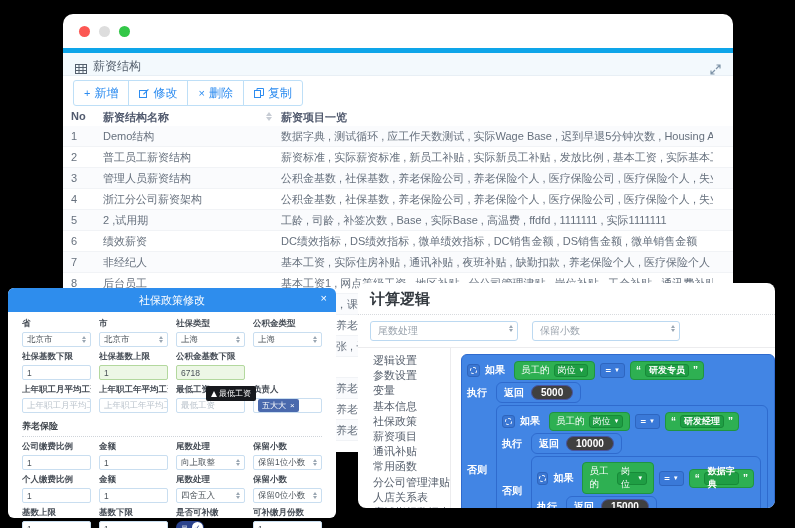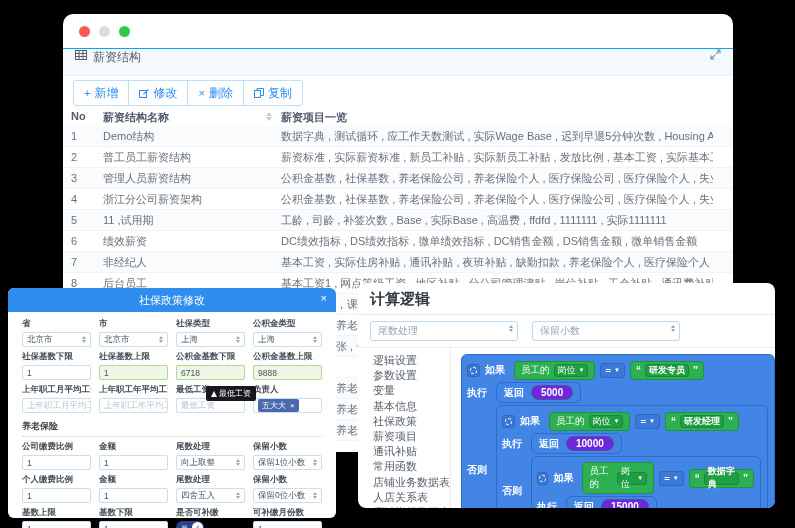--- a/index.html
+++ b/index.html
@@ -6,22 +6,22 @@
   html,body { width:795px; height:528px; }
   body {
     background:#000; position:relative; overflow:hidden;
     font-family:"Liberation Sans","DejaVu Sans",sans-serif;
   }
   
   .window { position:absolute; left:63px; top:14px; width:670px; height:438px;
     background:#fff; border-radius:10px; overflow:hidden; }
   .chrome { height:34px; display:flex; align-items:center; padding-left:16px; gap:9px; }
   .light { width:11px; height:11px; border-radius:50%; }
-  .panel-hd { height:28px; background:#f3f9fd; border-top:1px solid #0ea5e9; border-bottom:1px solid #e8eff5;
-    display:flex; align-items:flex-start; padding:0 12px; color:#55606e; font-size:12px; gap:6px; }
+  .panel-hd { height:28px; background:#f3f9fd; border-top:5px solid #0ea5e9; border-bottom:1px solid #e8eff5;
+    display:flex; align-items:flex-end; padding:0 12px; color:#55606e; font-size:12px; gap:6px; }
   .panel-hd .spacer { flex:1; }
   .toolbar { padding:4px 10px 4px; height:34px; }
   .btn-group { display:inline-flex; }
   .btn { height:26px; padding:0 10px; font-size:12px; color:#2d8cf0; background:#fff;
     border:1px solid #bedff7; display:inline-flex; align-items:center; gap:4px; margin-left:-1px; cursor:pointer; }
   .btn:first-child { border-radius:3px 0 0 3px; margin-left:0; }
   .btn:last-child { border-radius:0 3px 3px 0; }
   .bicon { font-size:11px; line-height:1; }
   .thead { position:relative; height:16px; font-size:11px; font-weight:bold; color:#515a6e; }
   .trows { position:relative; }
@@ -88,21 +88,21 @@
   .chip { background:#1f9e44; border:1px solid #178a38; border-radius:3px; padding:0 3px; height:13px;
     display:flex; align-items:center; gap:3px; font-size:9px; color:#fff; }
   .chip .cv { font-size:6px; }
   .opchip { background:#3a79d8; border:1px solid #2e66c0; border-radius:3px; padding:1px 4px; color:#fff;
     font-size:9.5px; display:flex; align-items:center; gap:3px; font-weight:bold; }
   .opchip .cv { font-size:6px; }
   .strblk { background:#2eb052; border:1px solid #1f9440; border-radius:4px; padding:2px 5px; color:#fff;
     display:flex; gap:4px; align-items:center; font-size:10px; font-weight:bold; }
   .retblk { background:#4285e4; border:1px solid #2f6bce; border-radius:6px; padding:2px 7px; color:#fff;
     font-size:10px; font-weight:bold; display:flex; align-items:center; gap:7px; }
-  .valchip { background:#6d28d9; border:1px solid #49539e; border-radius:8px; padding:1px 9px; color:#fff;
+  .valchip { background:#404040; border:1px solid #49539e; border-radius:8px; padding:1px 9px; color:#fff;
     font-size:10px; font-weight:bold; }
   svg { display:block; }
 </style>
 </head>
 <body>
 
 <div class="window">
   <div class="chrome">
     <span class="light" id="lt-red" style="background: rgb(252, 87, 83);"></span>
     <span class="light" id="lt-gray" style="background: rgb(221, 221, 221);"></span>
@@ -181,21 +181,21 @@
         <span class="c-name">管理人员薪资结构</span>
         <span class="c-items">公积金基数 , 社保基数 , 养老保险公司 , 养老保险个人 , 医疗保险公司 , 医疗保险个人 , 失业保险公司 , 失业保险个人 , 工伤保险 , 生育保险</span>
       </div>
       <div class="trow">
         <span class="c-no">4</span>
         <span class="c-name">浙江分公司薪资架构</span>
         <span class="c-items">公积金基数 , 社保基数 , 养老保险公司 , 养老保险个人 , 医疗保险公司 , 医疗保险个人 , 失业保险公司 , 失业保险个人 , 工伤保险 , 生育保险</span>
       </div>
       <div class="trow odd">
         <span class="c-no">5</span>
-        <span class="c-name">11 ,试用期</span>
+        <span class="c-name">2 ,试用期</span>
         <span class="c-items">工龄 , 司龄 , 补签次数 , Base , 实际Base , 高温费 , ffdfd , 1111111 , 实际1111111</span>
       </div>
       <div class="trow">
         <span class="c-no">6</span>
         <span class="c-name">绩效薪资</span>
         <span class="c-items">DC绩效指标 , DS绩效指标 , 微单绩效指标 , DC销售金额 , DS销售金额 , 微单销售金额</span>
       </div>
       <div class="trow odd">
         <span class="c-no">7</span>
         <span class="c-name">非经纪人</span>
@@ -289,26 +289,20 @@
           <div class="mfield">
             <span class="mlabel">社保基数上限</span>
             <div class="mctl green">
               <span>1</span>
             </div>
           </div>
           <div class="mfield">
             <span class="mlabel">公积金基数下限</span>
             <div class="mctl green">
               <span>6718</span>
-            </div>
-          </div>
-          <div class="mfield">
-            <span class="mlabel">公积金基数上限</span>
-            <div class="mctl green">
-              <span>9888</span>
             </div>
           </div>
         </div>
         <div class="mgrid">
           <div class="mfield">
             <span class="mlabel">上年职工月平均工资</span>
             <div class="mctl">
               <span class="ph">上年职工月平均工资</span>
             </div>
           </div>
@@ -466,21 +460,21 @@
   <div class="lp-body">
     <div class="lp-menu" id="lp-menu">
         <div>逻辑设置</div>
         <div>参数设置</div>
         <div>变量</div>
         <div>基本信息</div>
         <div>社保政策</div>
         <div>薪资项目</div>
         <div>通讯补贴</div>
         <div>常用函数</div>
-        <div>店铺业务数据表</div>
+        <div>分公司管理津贴</div>
         <div>人店关系表</div>
         <div>店铺指标数据表</div>
       </div>
     <div class="lp-canvas">
       <div id="blocks-root" style="position:absolute; left:10px; top:6px;"><div class="blk"><div class="brow">
               <span class="gear">
                 <i></i>
               </span>
               <span class="bl-label">如果</span>
               <div class="gblk">

